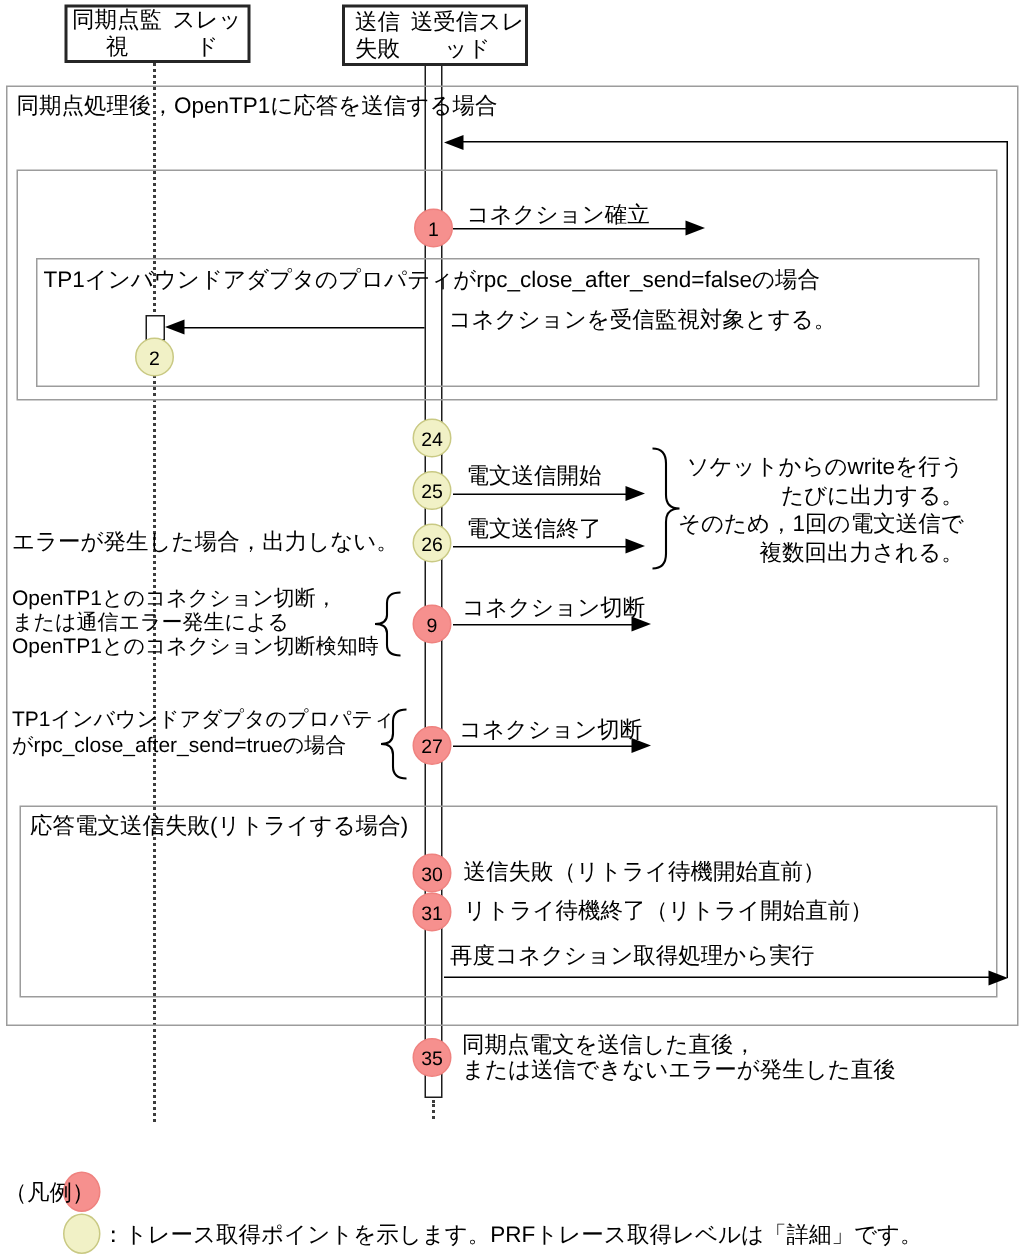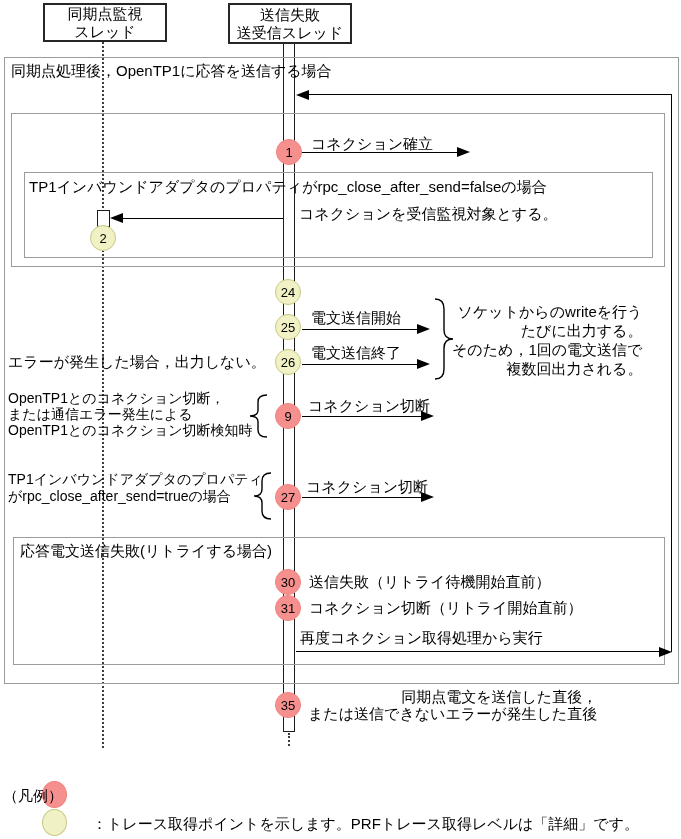--- a/index.html
+++ b/index.html
@@ -1,24 +1,24 @@
 <!DOCTYPE html>
 <html><head>
 <meta charset="utf-8">
 <style>
   html,body{margin:0;padding:0;background:#fff;}
   .stage{position:relative;width:681px;height:839px;background:#fff;overflow:hidden;
          font-family:"Liberation Sans","DejaVu Sans",sans-serif;color:#000;}
   .thread-box{position:absolute;border:2px solid #262626;background:#fff;
-              display:flex;flex-direction:column;align-items:center;justify-content:center;
+              display:flex;flex-direction:row;align-items:center;justify-content:center;
               font-size:15px;line-height:18px;text-align:center;z-index:6;}
   .lifeline{position:absolute;width:0;border-left:2px dotted #3c3c3c;z-index:1;}
   .actbar{position:absolute;background:#fff;border:1.5px solid #1c1c1c;box-sizing:border-box;z-index:2;}
   .frame{position:absolute;border:1px solid #9c9c9c;background:transparent;z-index:3;}
-  .lbl{position:absolute;font-size:15px;line-height:17px;white-space:nowrap;z-index:7;text-align:right;}
+  .lbl{position:absolute;font-size:15px;line-height:17px;white-space:nowrap;z-index:7;}
   .note{position:absolute;font-size:14px;line-height:16px;white-space:nowrap;z-index:7;}
   .shaft{position:absolute;height:0;border-top:1.5px solid #000;z-index:5;}
   .vline{position:absolute;width:0;border-left:1.5px solid #000;z-index:5;}
   .head-r{position:absolute;width:0;height:0;border-top:5px solid transparent;
           border-bottom:5px solid transparent;border-left:13px solid #000;z-index:5;}
   .head-l{position:absolute;width:0;height:0;border-top:5px solid transparent;
           border-bottom:5px solid transparent;border-right:13px solid #000;z-index:5;}
   .tp{position:absolute;width:26px;height:26px;border-radius:50%;box-sizing:border-box;
       display:flex;align-items:center;justify-content:center;font-size:13px;z-index:8;}
   .tp-std{background:#f6908e;border:1px solid #ef827f;}
@@ -112,36 +112,36 @@
   </div>
   <svg class="brace" style="left:252px;top:471px;" width="22" height="50">
     <path d="M19,2 Q10,2 10,10 L10,18 Q10,25 2,25 Q10,25 10,32 L10,40 Q10,48 19,48" fill="none" stroke="#000" stroke-width="1.4"></path>
   </svg>
 
   <div class="lbl" style="left:306px;top:478px;">コネクション切断</div>
   <div class="shaft" style="left:302px;top:497px;width:120px;"></div>
   <div class="head-r" style="left:421px;top:492px;"></div>
 
   <div class="lbl" style="left:309px;top:573px;">送信失敗（リトライ待機開始直前）</div>
-  <div class="lbl" style="left:309px;top:599px;">コネクション切断（リトライ開始直前）</div>
+  <div class="lbl" style="left:309px;top:599px;">リトライ待機終了（リトライ開始直前）</div>
 
   <div class="lbl block" style="left:308px;top:688px;line-height:17px;">
     <span>同期点電文を送信した直後，</span>
     <span>または送信できないエラーが発生した直後</span>
   </div>
 
   <div class="tp tp-std" style="left:276px;top:139px;">1</div>
   <div class="tp tp-det" style="left:90px;top:225px;">2</div>
   <div class="tp tp-det" style="left:275px;top:279px;">24</div>
   <div class="tp tp-det" style="left:275px;top:314px;">25</div>
   <div class="tp tp-det" style="left:275px;top:349px;">26</div>
   <div class="tp tp-std" style="left:275px;top:403px;">9</div>
   <div class="tp tp-std" style="left:275px;top:484px;">27</div>
   <div class="tp tp-std" style="left:275px;top:569px;">30</div>
   <div class="tp tp-std" style="left:275px;top:595px;">31</div>
   <div class="tp tp-std" style="left:275px;top:692px;">35</div>
 
   <div class="lbl" style="left:3px;top:787px;">（凡例）</div>
   <div class="legend-dot tp-std" style="left:42px;top:781px;width:23px;height:25px;"></div>
   <div class="legend-dot tp-det" style="left:42px;top:809px;width:23px;height:25px;"></div>
-  <div class="lbl" style="left:68px;top:815px;padding-left:24px;">：トレース取得ポイントを示します。PRFトレース取得レベルは「詳細」です。</div>
+  <div class="lbl" style="left:68px;top:815px;">：トレース取得ポイントを示します。PRFトレース取得レベルは「詳細」です。</div>
 
 </div>
 
 </body></html>

